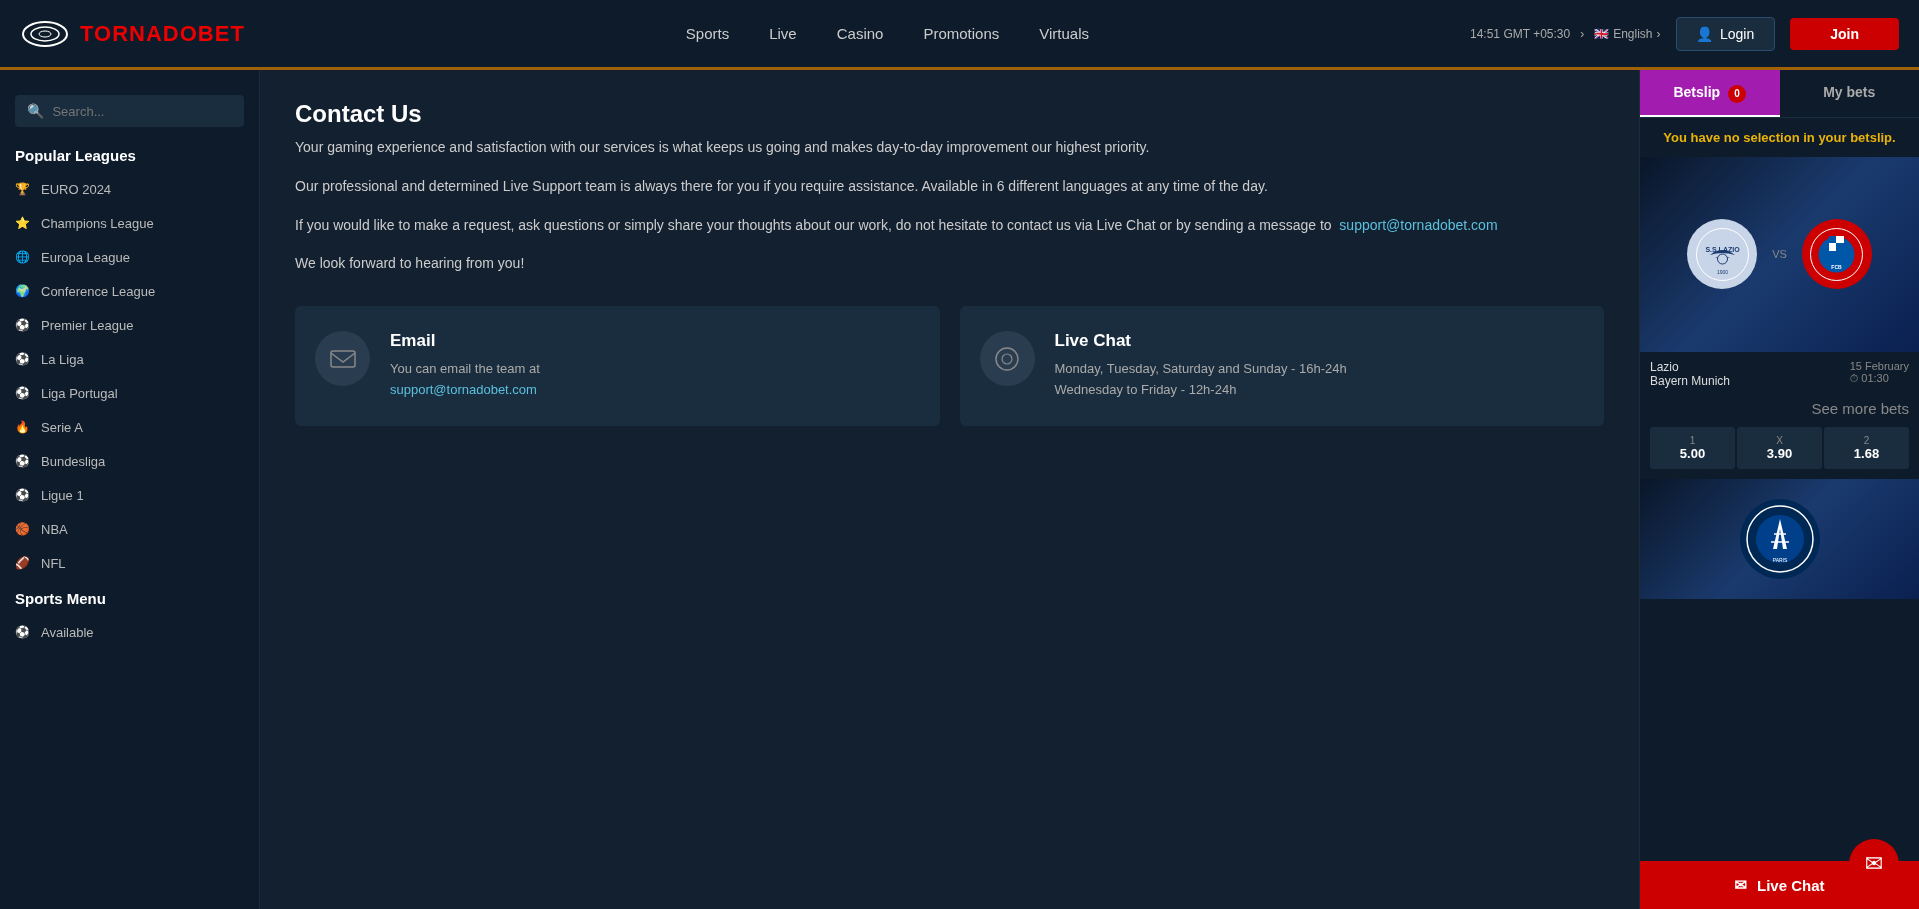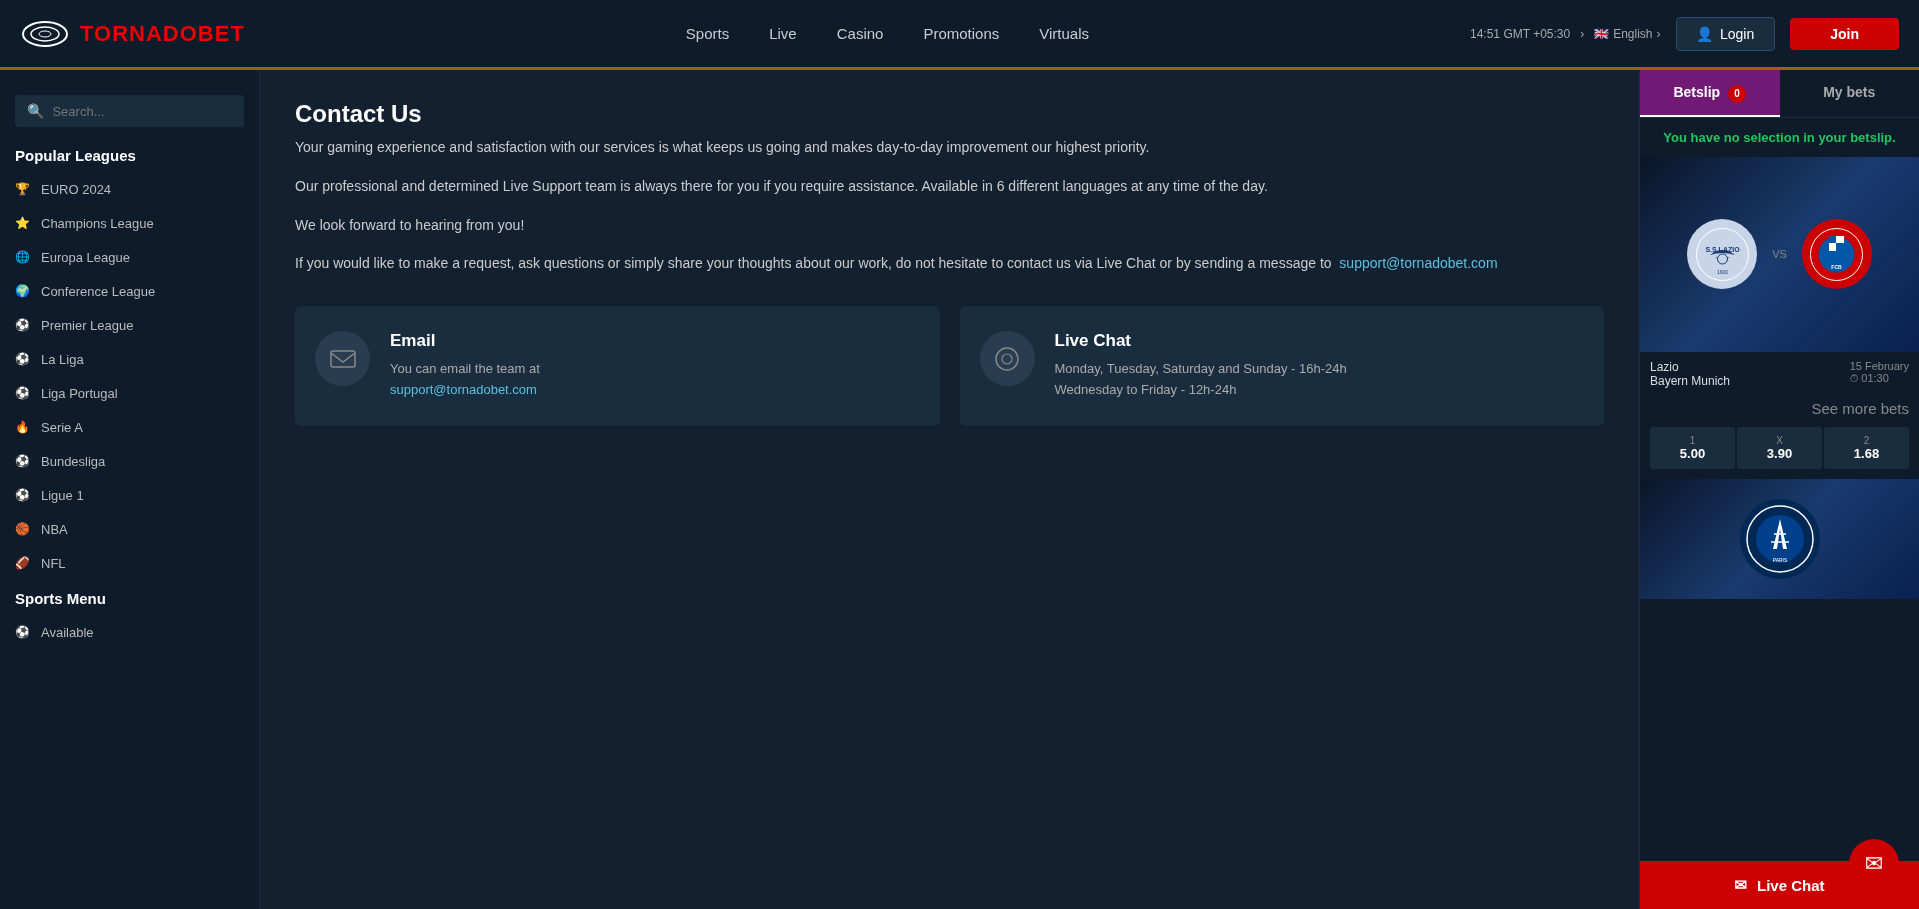--- a/index.html
+++ b/index.html
@@ -40,24 +40,24 @@
     .contact-card { background: #1a2d3e; border-radius: 6px; padding: 25px 20px; display: flex; align-items: flex-start; gap: 20px; flex: 1; }
     .card-icon { width: 55px; height: 55px; background: #2a3d50; border-radius: 50%; display: flex; align-items: center; justify-content: center; flex-shrink: 0; font-size: 22px; color: #888; }
     .card-title { font-size: 17px; font-weight: bold; color: #fff; margin-bottom: 8px; }
     .card-text { color: #aaa; font-size: 13px; line-height: 1.6; }
     .card-text a { color: #5bc0de; text-decoration: none; }
 
     
     .right-panel { width: 280px; background: #0d1b2a; border-left: 1px solid #1a2d3e; flex-shrink: 0; display: flex; flex-direction: column; }
     .betslip-tabs { display: flex; border-bottom: 1px solid #1a2d3e; }
     .betslip-tab { flex: 1; padding: 14px 10px; text-align: center; cursor: pointer; font-size: 14px; font-weight: bold; color: #aaa; position: relative; }
-    .betslip-tab.active { color: #fff; background: #701a75; }
+    .betslip-tab.active { color: #fff; background: #a21caf; }
     .betslip-tab.active::after { content: ''; position: absolute; bottom: 0; left: 0; right: 0; height: 2px; background: #fff; }
     .badge { background: #cc0000; color: #fff; border-radius: 50%; width: 18px; height: 18px; font-size: 10px; display: inline-flex; align-items: center; justify-content: center; margin-left: 4px; }
-    .betslip-empty { color: #22c55e; text-align: center; font-size: 13px; padding: 12px 10px; font-weight: bold; }
+    .betslip-empty { color: #eab308; text-align: center; font-size: 13px; padding: 12px 10px; font-weight: bold; }
     .match-card { position: relative; overflow: hidden; }
     .match-bg { width: 100%; height: 195px; background: linear-gradient(135deg, #0a1628 0%, #1a3a6e 50%, #0a2050 100%); display: flex; align-items: center; justify-content: center; position: relative; }
     .match-logos { display: flex; align-items: center; justify-content: center; gap: 10px; }
     .team-logo { width: 70px; height: 70px; border-radius: 50%; display: flex; align-items: center; justify-content: center; background: #1a3a6e; overflow: hidden; }
     .team-logo-lazio { background: #c8d4e8; }
     .team-logo-bayern { background: #cc0000; }
     .team-logo-psg { background: #002855; }
     .match-info { padding: 8px 10px; background: #0d1b2a; }
     .match-teams { display: flex; justify-content: space-between; align-items: flex-start; gap: 36px; }
     .team-names { font-size: 12px; color: #ddd; }
@@ -181,24 +181,24 @@
     <div class="league-item">
       <span class="league-icon">⚽</span>
       <span>Available</span>
     </div>
   </aside>
 
   <main class="main-content">
     <h1 class="page-title">Contact Us</h1>
     <p class="contact-text">Your gaming experience and satisfaction with our services is what keeps us going and makes day-to-day improvement our highest priority.</p>
     <p class="contact-text">Our professional and determined Live Support team is always there for you if you require assistance. Available in 6 different languages at any time of the day.</p>
-    <p class="contact-text">We look forward to hearing from you!</p>
     <p class="contact-text">
       If you would like to make a request, ask questions or simply share your thoughts about our work, do not hesitate to contact us via Live Chat or by sending a message to &nbsp;<a href="mailto:support@tornadobet.com">support@tornadobet.com</a>
     </p>
+    <p class="contact-text">We look forward to hearing from you!</p>
 
     <div class="contact-cards">
 
       <div class="contact-card">
         <div class="card-icon">
           <svg width="28" height="28" viewBox="0 0 28 28" fill="none">
             <rect x="2" y="6" width="24" height="16" rx="2" stroke="#888" stroke-width="1.5" fill="none"></rect>
             <path d="M2 8l12 9 12-9" stroke="#888" stroke-width="1.5" fill="none"></path>
           </svg>
         </div>

